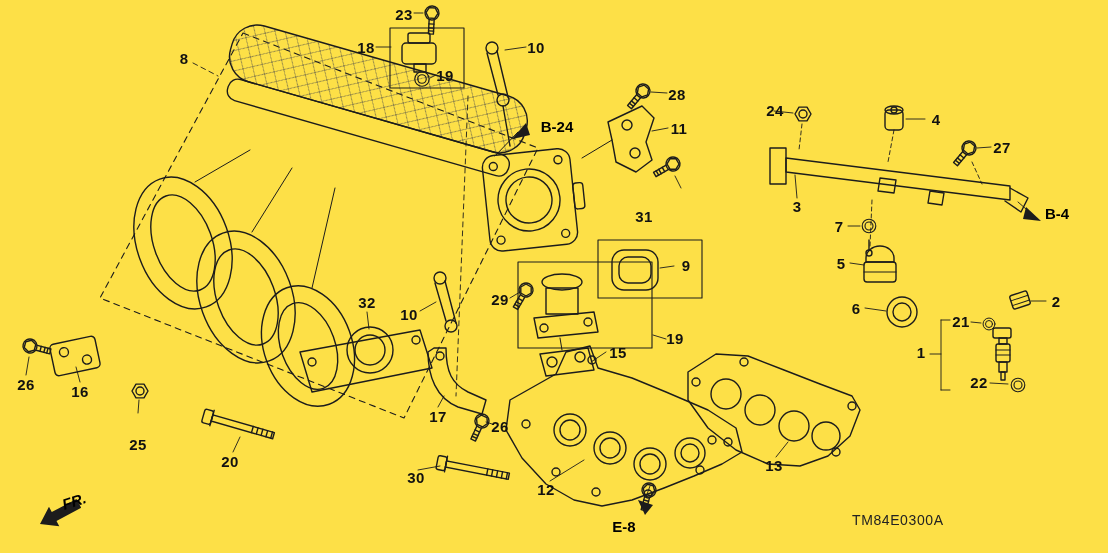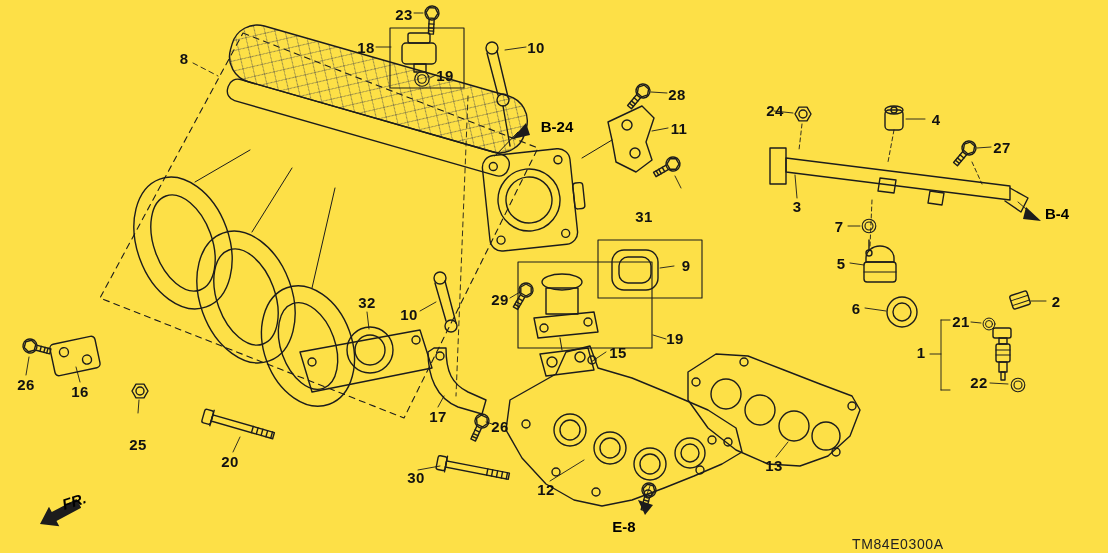--- a/index.html
+++ b/index.html
@@ -7,21 +7,21 @@
          font-family:"Liberation Sans",sans-serif;}
   .art{position:absolute;left:0;top:0;}
   .calloutLayer{position:absolute;left:0;top:0;width:100%;height:100%;}
   .callout{position:absolute;transform:translate(-50%,-50%);font-size:15px;font-weight:700;
            color:#111;line-height:1;letter-spacing:.3px;white-space:nowrap;}
   .refLabel{position:absolute;transform:translate(-50%,-50%);font-size:15px;font-weight:800;
             color:#000;line-height:1;white-space:nowrap;}
   .frLabel{position:absolute;left:74px;top:501px;transform:translate(-50%,-50%) rotate(-18deg);
            font-size:15px;font-weight:800;font-style:italic;color:#000;}
   .codeLabel{position:absolute;left:852px;top:512px;font-size:14px;font-weight:500;color:#222;
-             letter-spacing:.6px;margin-top:24px;}
+             letter-spacing:.6px;}
 </style>
 </head>
 <body>
 
 <div class="stage">
 
   <svg class="art" width="1108" height="553" viewBox="0 0 1108 553" xmlns="http://www.w3.org/2000/svg">
     <defs>
       <pattern id="crosshatch" width="14" height="14" patternUnits="userSpaceOnUse" patternTransform="rotate(16)">
         <path d="M0,0 L14,14 M14,0 L0,14" stroke="#4a4a4a" stroke-width="0.6" fill="none"></path>

